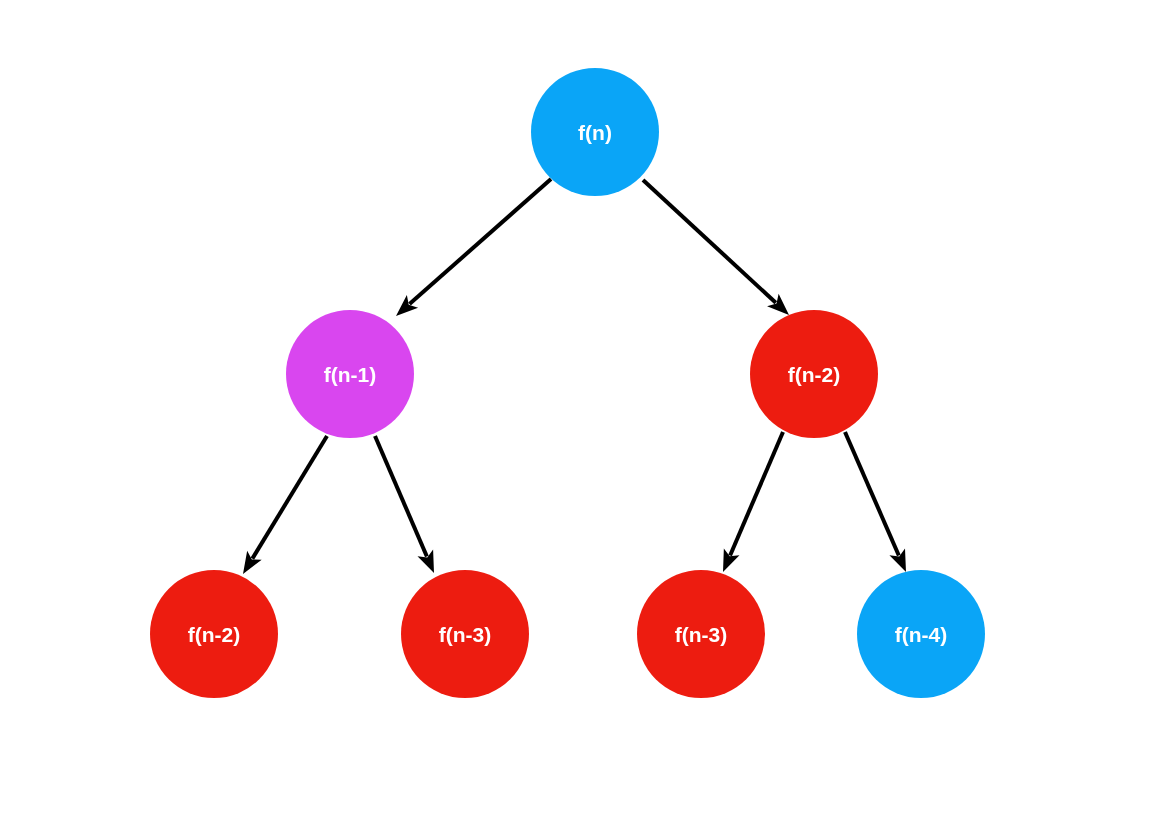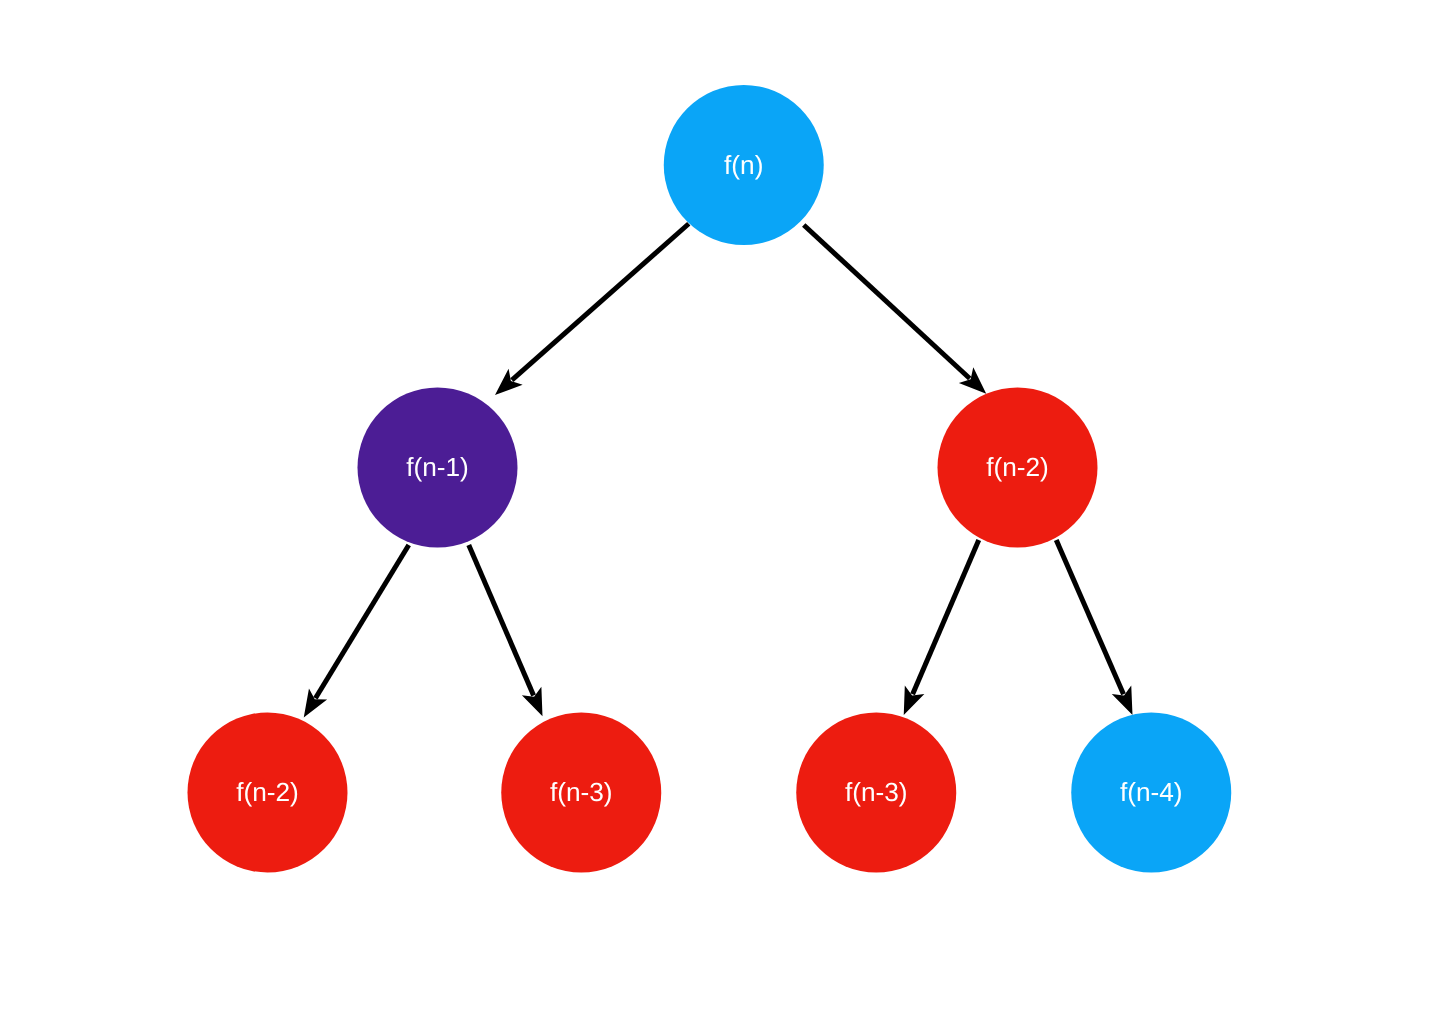--- a/index.html
+++ b/index.html
@@ -31,21 +31,21 @@
     border-radius: 50%;
     display: flex;
     align-items: center;
     justify-content: center;
     box-sizing: border-box;
   }
   .tree-node .node-label {
     color: #ffffff;
     font-family: "Liberation Sans", sans-serif;
     font-size: 21px;
-    font-weight: 400;
+    font-weight: 700;
     line-height: 1;
     letter-spacing: 0px;
     white-space: nowrap;
     user-select: none;
   }
 </style>
 </head>
 <body>
 
 <div id="diagram-root" style="width: 1156px; height: 828px; background: rgb(255, 255, 255);">
@@ -71,21 +71,21 @@
         <polygon points="723,572 723.8534918135881,548.4304953016798 729.6966280758459,556.374534489693 739.4789573238952,555.1271233775257" fill="#000000"></polygon>
       </g>
       <g>
         <line x1="845" y1="432" x2="898.8100022307642" y2="555.4983657755245" stroke="#000000" stroke-width="4" stroke-linecap="butt"></line>
         <polygon points="906,572 889.4197865649317,555.2266126722245 899.2094465512772,556.4151232324398 905.0046633324919,548.4360592235018" fill="#000000"></polygon>
       </g>
     </svg>
 <div class="tree-node" style="left: 531px; top: 68px; width: 128px; height: 128px; background: rgb(10, 165, 247);">
       <span class="node-label">f(n)</span>
     </div>
-    <div class="tree-node" style="left: 286px; top: 310px; width: 128px; height: 128px; background: #4c1d95;">
+    <div class="tree-node" style="left: 286px; top: 310px; width: 128px; height: 128px; background: #d946ef;">
       <span class="node-label">f(n-1)</span>
     </div>
     <div class="tree-node" style="left: 750px; top: 310px; width: 128px; height: 128px; background: rgb(237, 28, 16);">
       <span class="node-label">f(n-2)</span>
     </div>
     <div class="tree-node" style="left: 150px; top: 570px; width: 128px; height: 128px; background: rgb(237, 28, 16);">
       <span class="node-label">f(n-2)</span>
     </div>
     <div class="tree-node" style="left: 401px; top: 570px; width: 128px; height: 128px; background: rgb(237, 28, 16);">
       <span class="node-label">f(n-3)</span>

